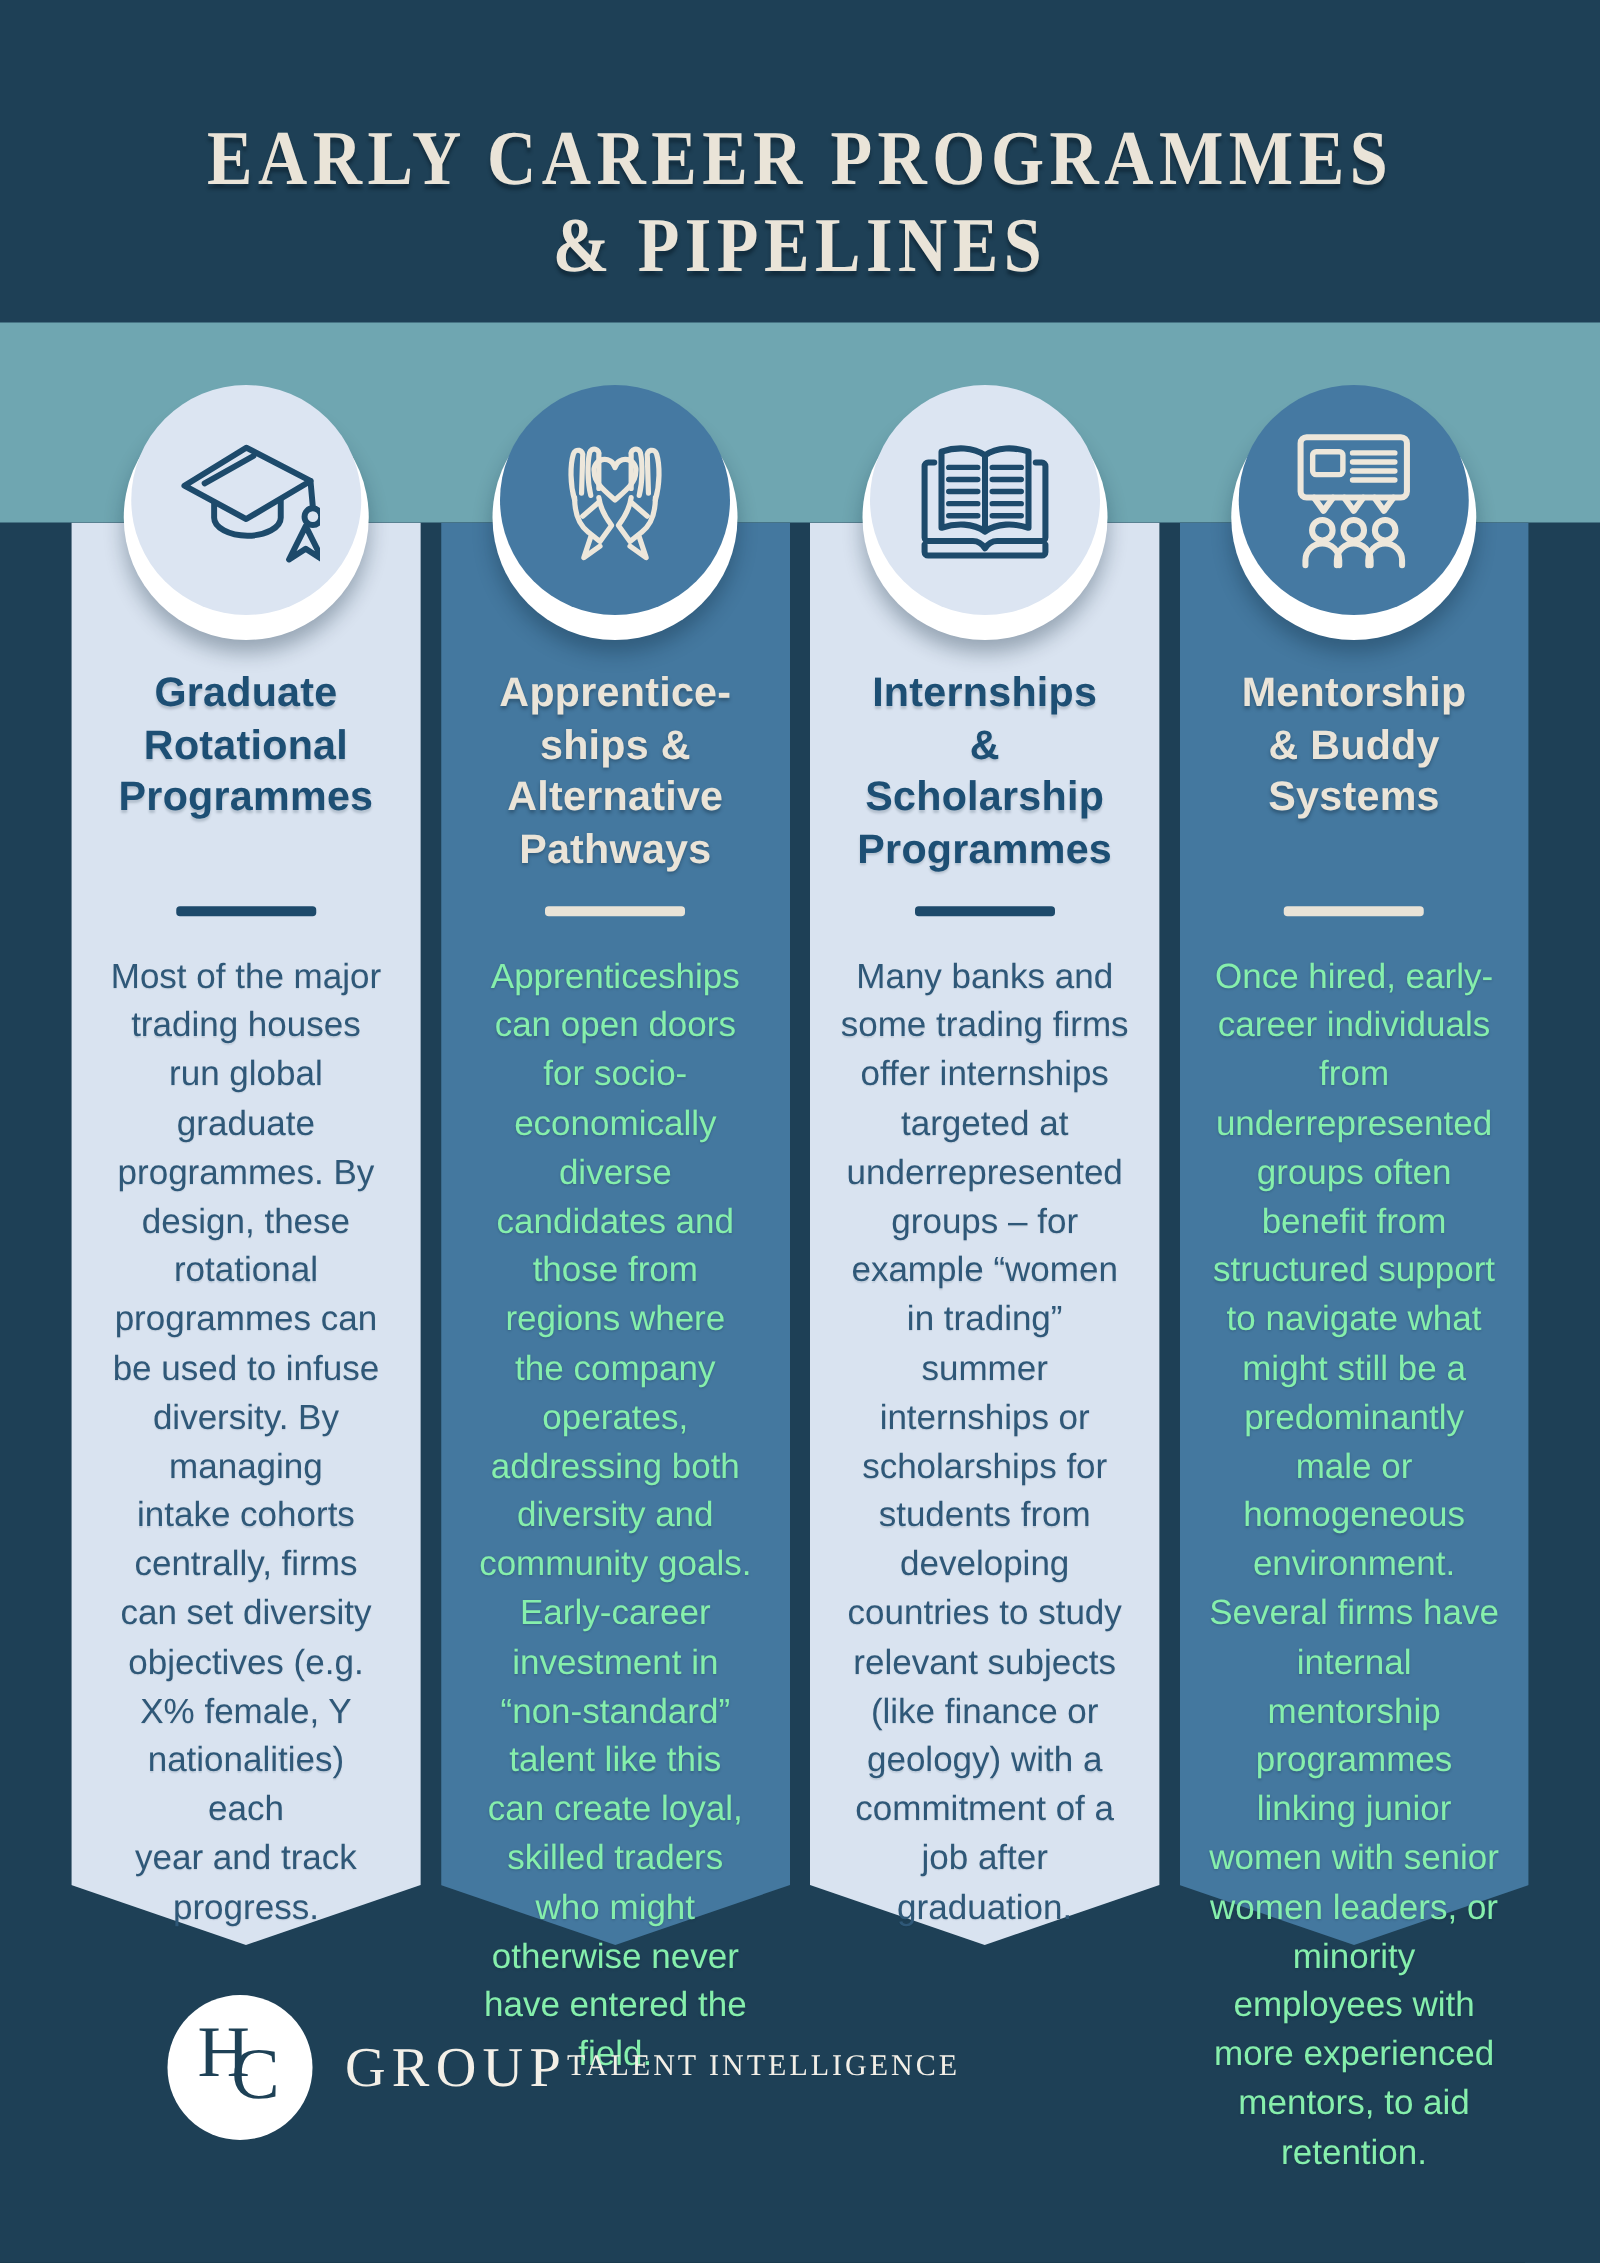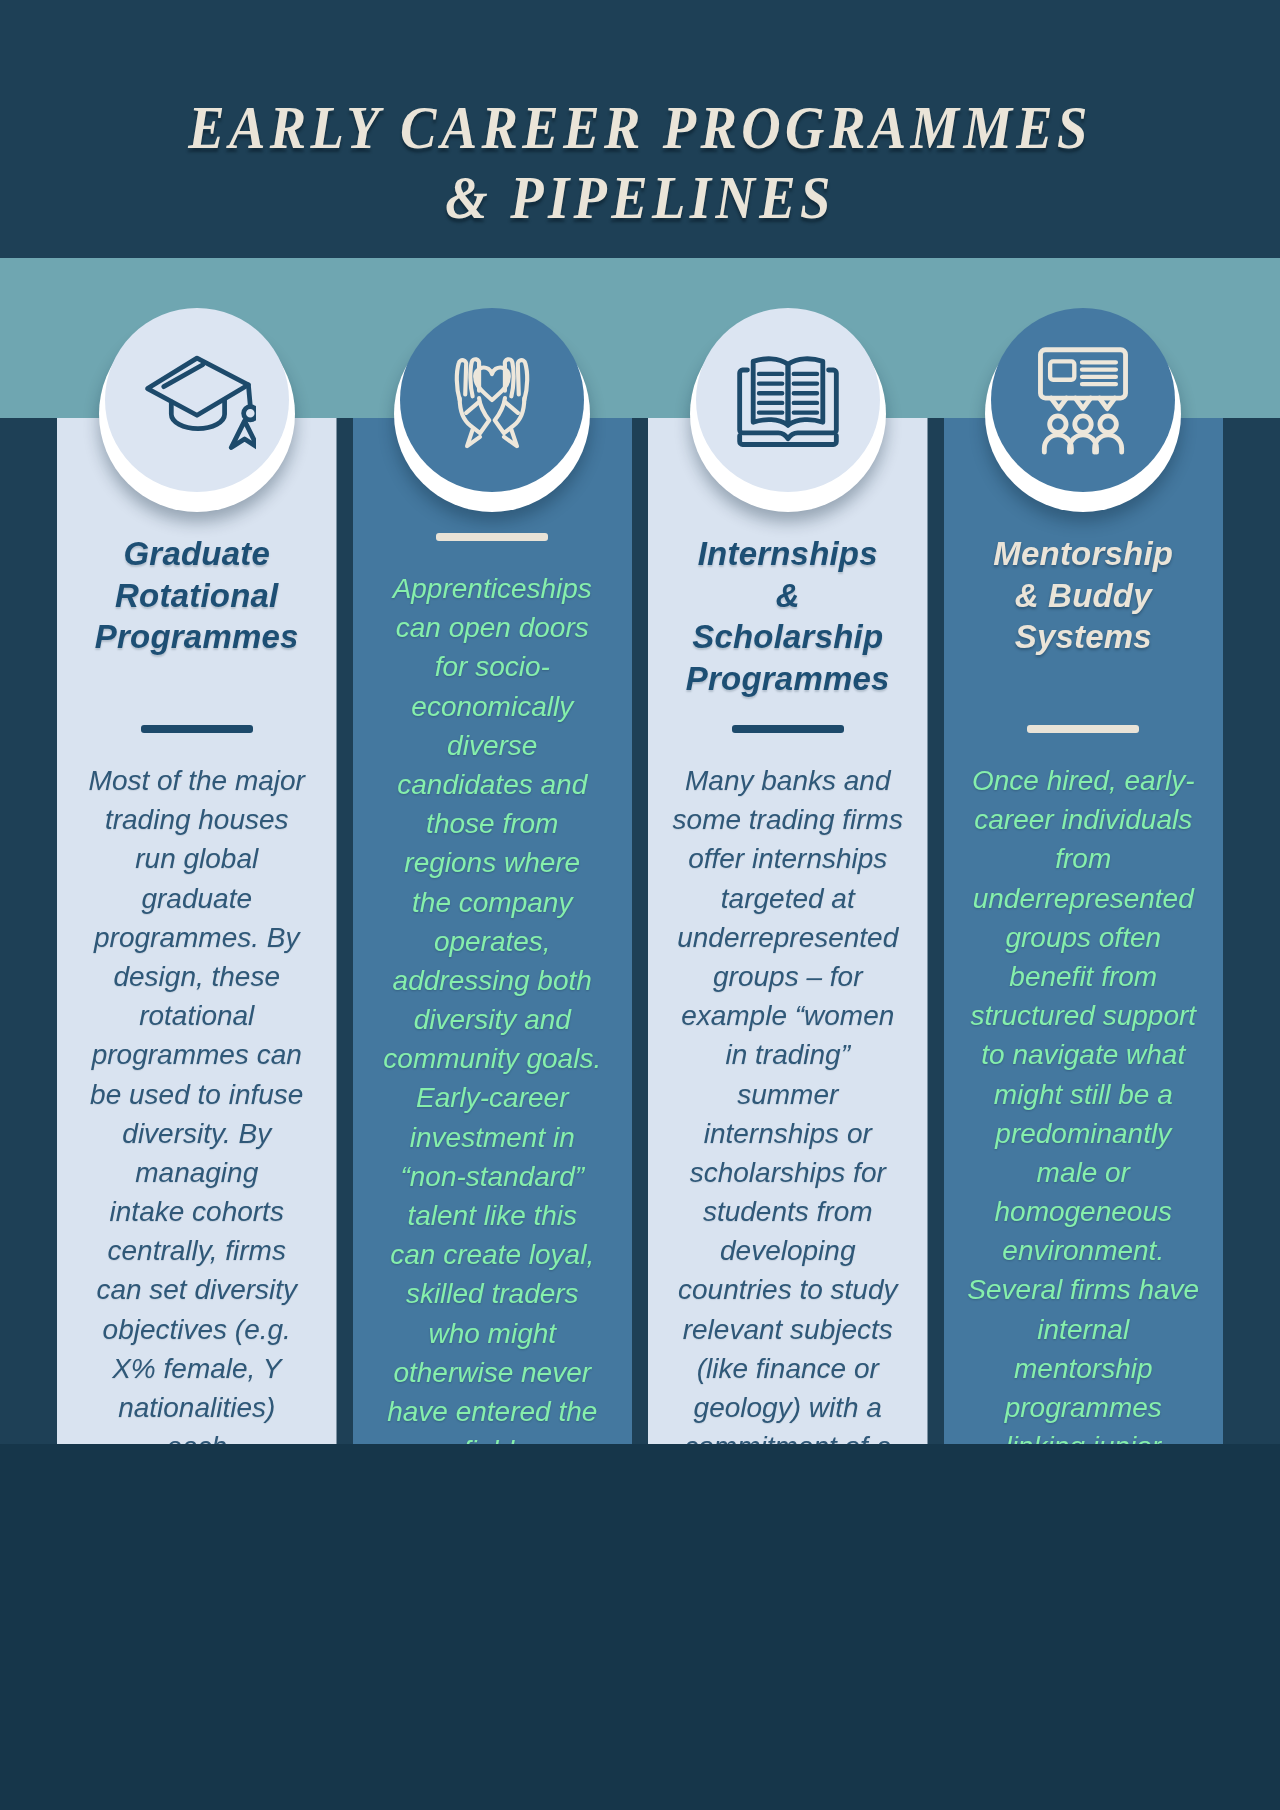--- a/index.html
+++ b/index.html
@@ -1,21 +1,20 @@
 <!DOCTYPE html>
 <html><head>
 <meta charset="utf-8">
 <style>
   * { margin:0; padding:0; box-sizing:border-box; }
   html,body { background:#16364a; }
   .page {
-    position:relative; width:1280px; height:1444px; overflow:hidden;
+    position:relative; width:1280px; height:1810px; overflow:hidden;
     background:#1E4056;
     font-family:"Liberation Sans", sans-serif;
-    font-style:italic;
   }
   
   .main-title {
     position:absolute; top:92px; left:0; width:1280px;
     text-align:center;
     font-family:"Liberation Serif", serif;
     font-weight:700;
     font-size:62px; line-height:70px;
     letter-spacing:5px;
     color:#EAE4D8;
@@ -174,20 +173,24 @@
               <path d="M30 60 C26 46 26 30 29 20 A4 4 0 0 1 37 22 L36 54"></path>
               <path d="M44 56 C41 44 41 28 43 19 A4 4 0 0 1 51 21 L51 50"></path>
               <path d="M30 58 C30 72 34 82 42 88 L52 96 L62 82 C56 74 52 66 51 58"></path>
               <path d="M44 92 L38 110 L52 100"></path>
               <path d="M37 74 L51 62"></path>
             </g>
           </svg>
         </div>
       </div>
       <div class="col-content">
+        <h2 class="col-title">Apprentice-
+ships &amp;
+Alternative
+Pathways</h2>
         <div class="col-divider"></div>
         <p class="col-body">Apprenticeships
 can open doors
 for socio-
 economically
 diverse
 candidates and
 those from
 regions where
 the company

